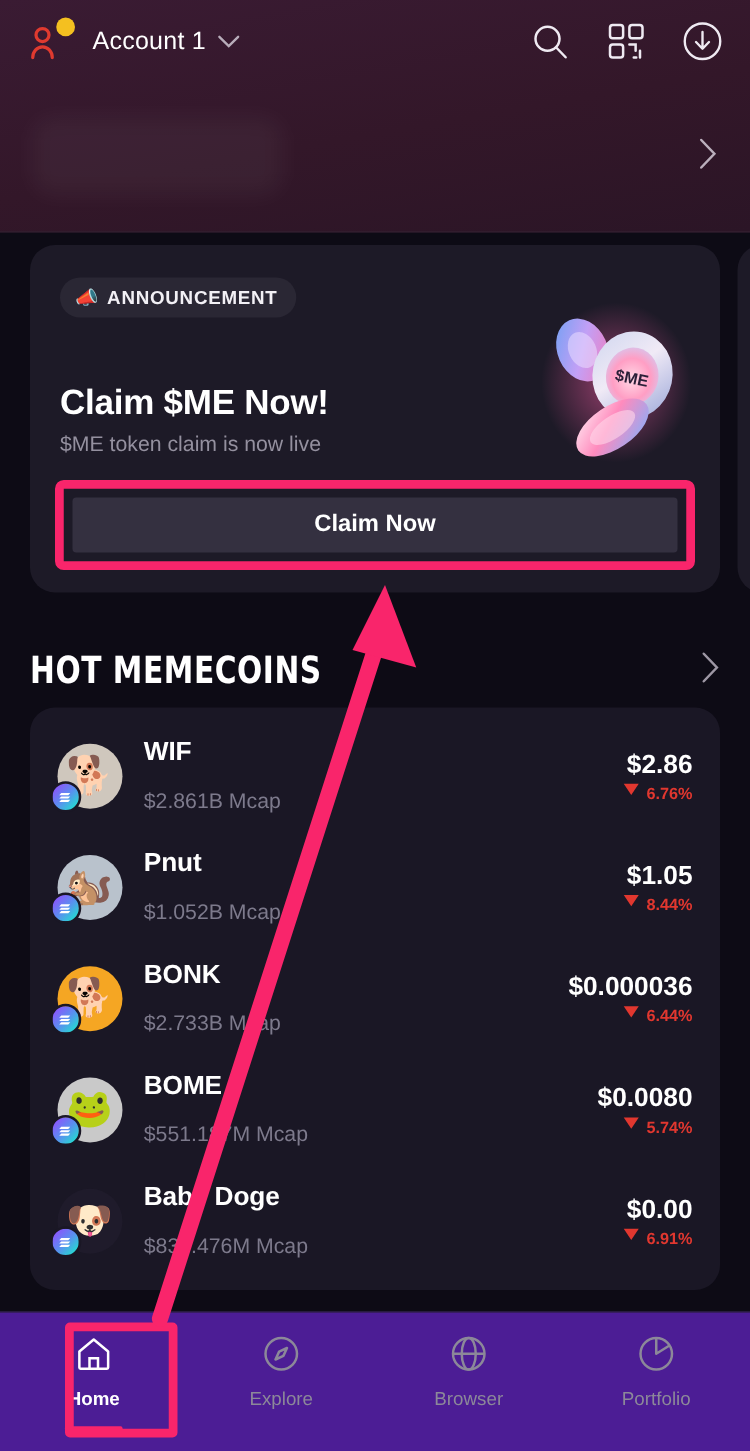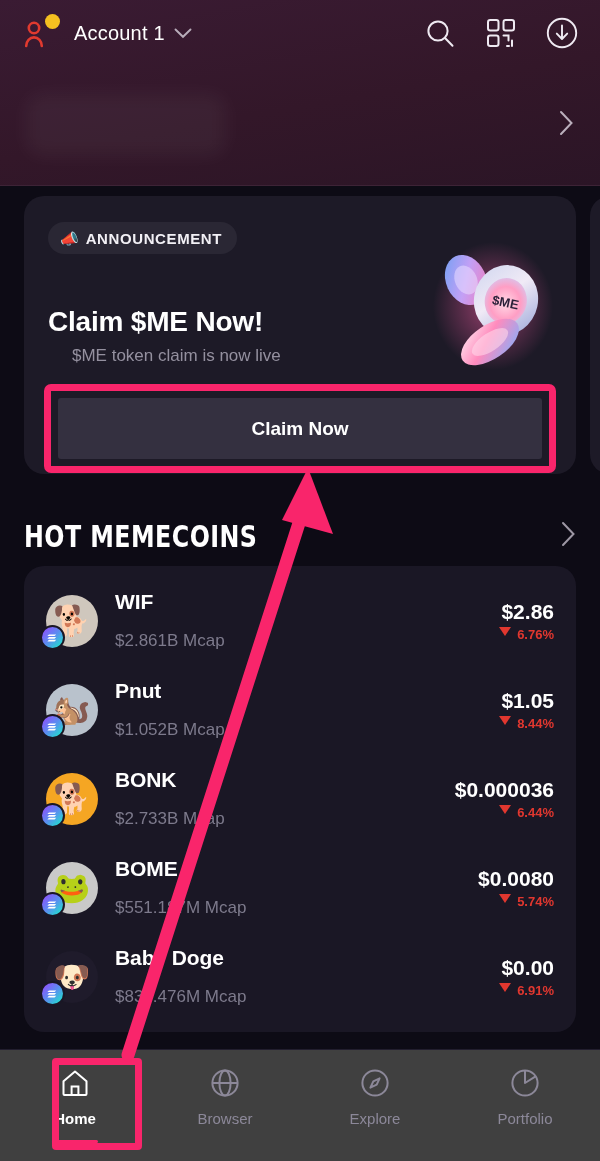--- a/index.html
+++ b/index.html
@@ -63,25 +63,25 @@
     background:#2a2734; border-radius:16px;
   }
   .badge-emoji{ font-size:15px; line-height:1; }
   .badge-text{ font-size:15px; font-weight:700; letter-spacing:.6px; color:#f2f0f5; }
   .ann-title{
     position:absolute; left:24px; top:110px;
     font-size:28px; font-weight:700; letter-spacing:-.2px; color:#fff;
   }
   .ann-sub{
     position:absolute; left:24px; top:150px;
-    font-size:17px; color:#94909f; font-weight:400;margin-left:24px;
+    font-size:17px; color:#94909f; font-weight:400;
   }
   .coin-art{ position:absolute; right:22px; top:44px; width:122px; height:132px; }
   .claim-hl{
-    position:absolute; left:20px; top:188px; width:512px; height:89px;
+    position:absolute; left:20px; top:188px; width:512px; height:72px;
     border:7px solid #f9256b; border-radius:7px;
   }
   .claim-btn{
     position:absolute; left:7px; top:7px; right:7px; bottom:7px;
     background:#343040; border-radius:3px;
     display:flex; align-items:center; justify-content:center;
     font-size:19px; font-weight:700; color:#fff; cursor:pointer;
   }
 
   
@@ -123,21 +123,21 @@
   .coin-price{ font-size:21px; font-weight:700; color:#fff; }
   .coin-chg{ font-size:13px; font-weight:700; color:#e1372f; display:flex; gap:6px; }
   .tri-down{
     width:0; height:0; border-left:6px solid transparent; border-right:6px solid transparent;
     border-top:9px solid #e1372f;
   }
 
   
   .bottom-nav{
     position:absolute; left:0; bottom:0; width:600px; height:112px;
-    background:#404040; border-top:1px solid #221e2e;
+    background:#4c1d95; border-top:1px solid #221e2e;
     display:flex; align-items:flex-start; padding-top:18px;
   }
   .nav-item{
     flex:1; display:flex; flex-direction:column; align-items:center; gap:8px;
     cursor:pointer; position:relative;
   }
   .nav-label{ font-size:15px; color:#8c8899; }
   .nav-item.active .nav-label{ color:#fff; font-weight:700; }
   .nav-underline{
     width:46px; height:3px; background:#f9256b; border-radius:2px; margin-top:5px;
@@ -399,31 +399,31 @@
       <span><svg width="30" height="30" viewBox="0 0 30 30">
           <path d="M3.5 13.2L15 3.6l11.5 9.6V26a.9.9 0 01-.9.9H4.4a.9.9 0 01-.9-.9z" fill="none" stroke="#ffffff" stroke-width="2" stroke-linejoin="round"></path>
           <path d="M11.6 26.9v-8.3h6.8v8.3" fill="none" stroke="#ffffff" stroke-width="2"></path>
         </svg></span>
       <span class="nav-label">Home</span>
       <span class="nav-underline"></span>
     </div>
     <div class="nav-item">
       <span><svg width="30" height="30" viewBox="0 0 30 30">
           <circle cx="15" cy="15" r="12.6" fill="none" stroke="#8c8899" stroke-width="2"></circle>
+          <path d="M19.6 10.4l-2.9 6.3-6.3 2.9 2.9-6.3z" fill="none" stroke="#8c8899" stroke-width="2" stroke-linejoin="round"></path>
+        </svg></span>
+      <span class="nav-label">Explore</span>
+    </div>
+    <div class="nav-item">
+      <span><svg width="30" height="30" viewBox="0 0 30 30">
+          <circle cx="15" cy="15" r="12.6" fill="none" stroke="#8c8899" stroke-width="2"></circle>
           <ellipse cx="15" cy="15" rx="5.6" ry="12.6" fill="none" stroke="#8c8899" stroke-width="2"></ellipse>
           <path d="M2.6 15h24.8" stroke="#8c8899" stroke-width="2"></path>
         </svg></span>
       <span class="nav-label">Browser</span>
-    </div>
-    <div class="nav-item">
-      <span><svg width="30" height="30" viewBox="0 0 30 30">
-          <circle cx="15" cy="15" r="12.6" fill="none" stroke="#8c8899" stroke-width="2"></circle>
-          <path d="M19.6 10.4l-2.9 6.3-6.3 2.9 2.9-6.3z" fill="none" stroke="#8c8899" stroke-width="2" stroke-linejoin="round"></path>
-        </svg></span>
-      <span class="nav-label">Explore</span>
     </div>
     <div class="nav-item">
       <span><svg width="30" height="30" viewBox="0 0 30 30">
           <circle cx="15" cy="15" r="12.6" fill="none" stroke="#8c8899" stroke-width="2"></circle>
           <path d="M15 2.4v12.6L25.6 8.4" fill="none" stroke="#8c8899" stroke-width="2" stroke-linejoin="round"></path>
         </svg></span>
       <span class="nav-label">Portfolio</span>
     </div>
   </div>
 <div class="home-hl"></div>

